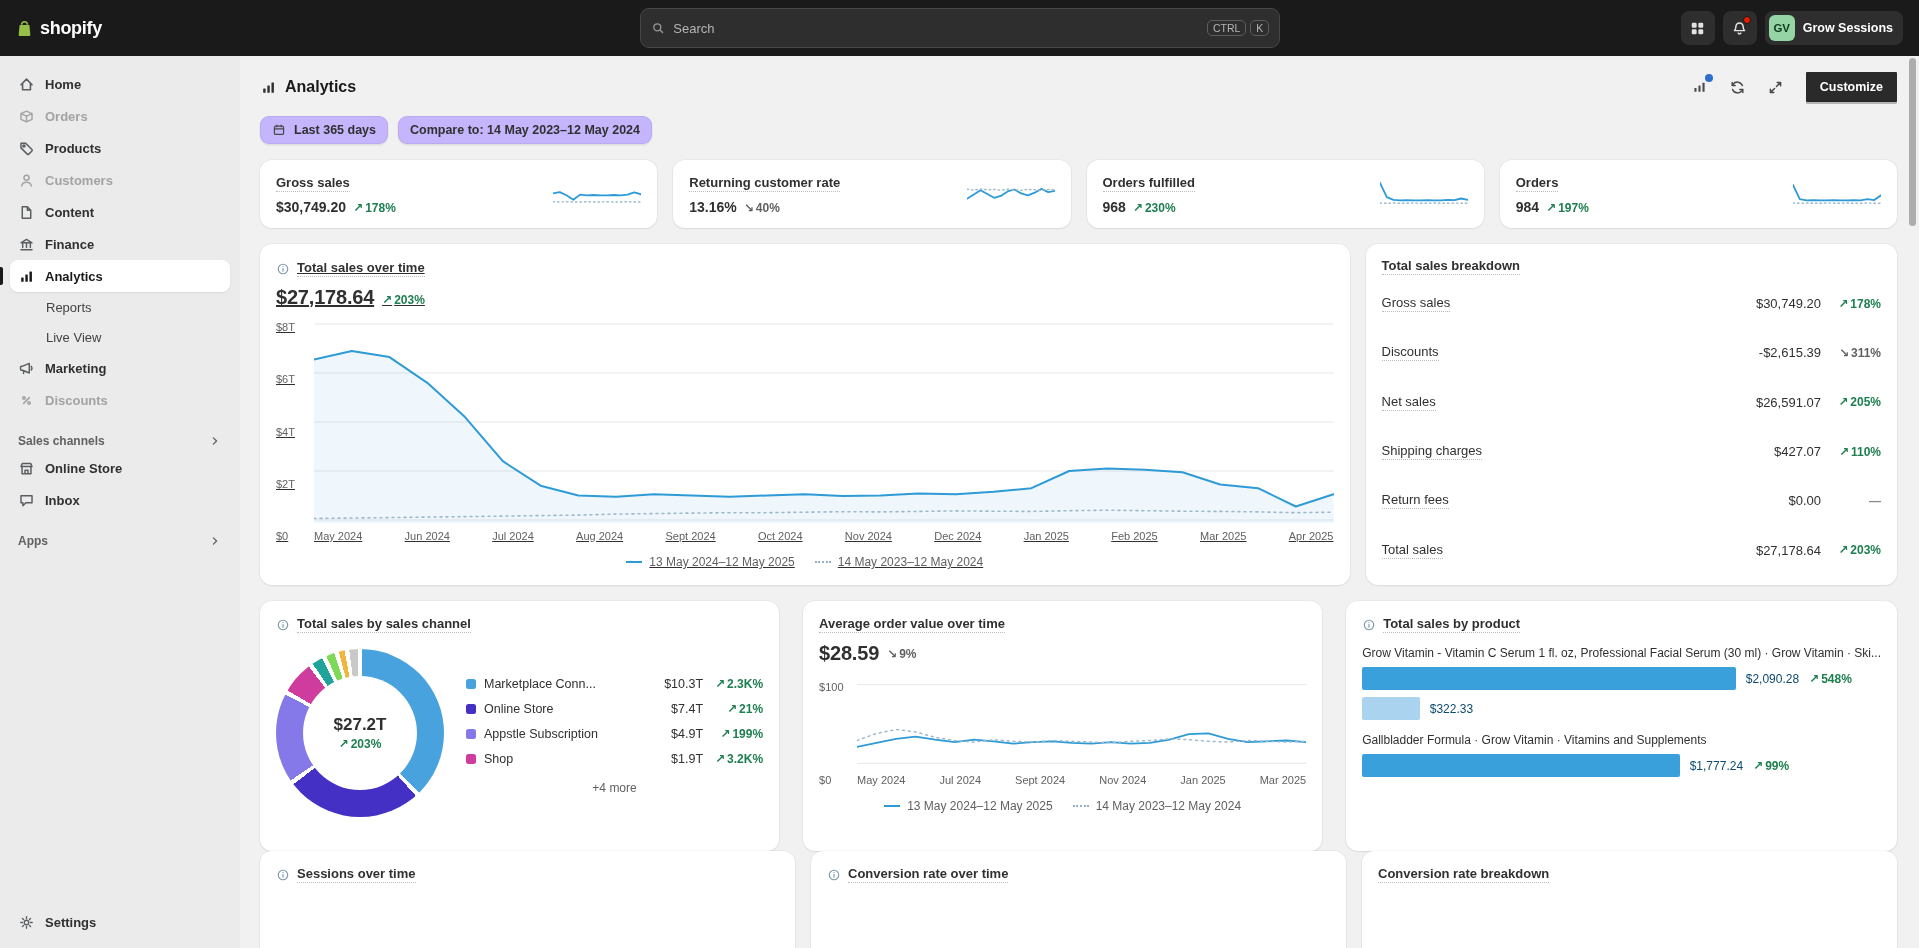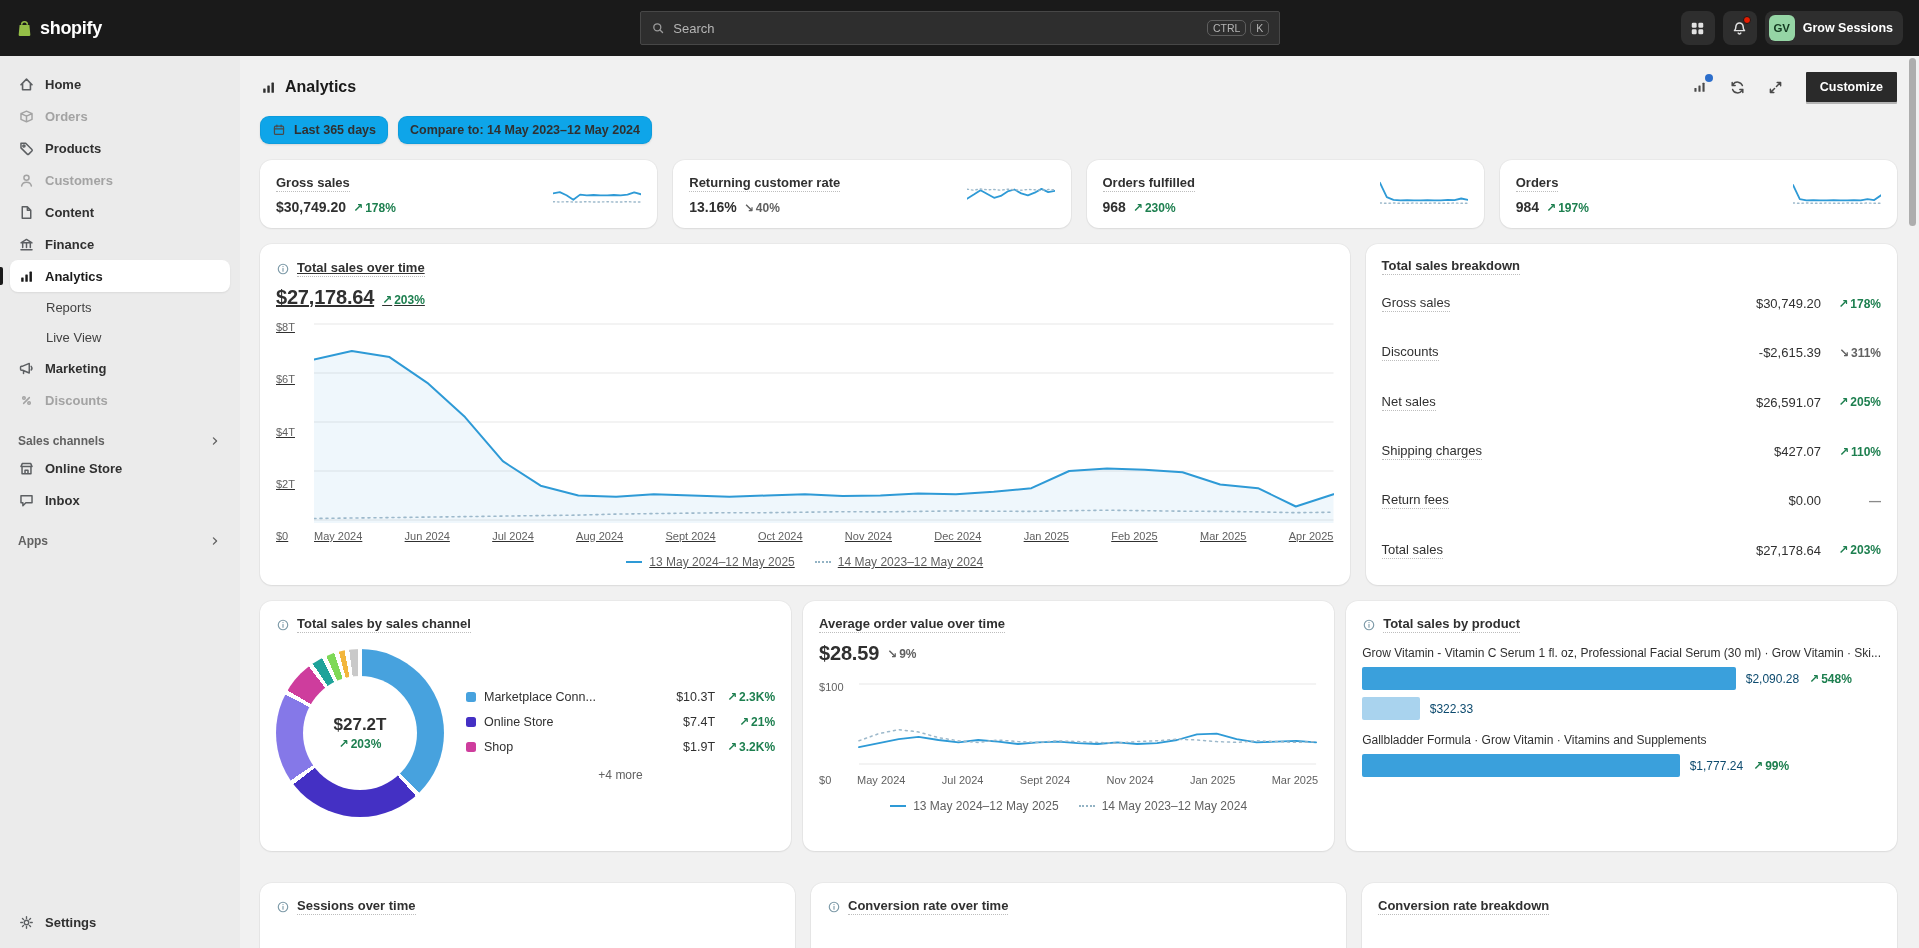--- a/index.html
+++ b/index.html
@@ -13,22 +13,22 @@
   
   .topbar {
     position: fixed; top: 0; left: 0; width: 1919px; height: 56px;
     background: #1a1a1a; display: flex; align-items: center;
     padding: 0 16px; z-index: 50;
   }
   .topbar-left { width: 224px; display: flex; align-items: center; gap: 7px; cursor: pointer; }
   .logo-word { color: #fff; font-size: 18px; font-weight: 700; letter-spacing: -0.3px; }
   .topbar-center { flex: 1; display: flex; justify-content: center; }
   .searchbox {
-    width: 640px; height: 34px; background: #2e2e2e; border: 1px solid #474747;
-    border-radius: 2px; display: flex; align-items: center; gap: 8px; padding: 0 10px;
+    width: 640px; height: 40px; background: #2e2e2e; border: 1px solid #474747;
+    border-radius: 9px; display: flex; align-items: center; gap: 8px; padding: 0 10px;
   }
   .searchbox input {
     flex: 1; background: transparent; border: none; outline: none;
     color: #e3e3e3; font-size: 13px; font-family: inherit;
   }
   .searchbox input::placeholder { color: #b5b5b5; }
   .kbds { display: flex; gap: 4px; }
   .kbd {
     border: 1px solid #5e5e5e; border-radius: 5px; color: #b5b5b5;
     font-size: 10.5px; padding: 2px 5px; line-height: 1;
@@ -97,21 +97,21 @@
   }
   .blue-dot { position: absolute; top: 3px; right: 3px; width: 8px; height: 8px; border-radius: 50%; background: #2c6ecb; }
   .btn-dark {
     background: #2a2a2a; color: #fff; border: none; border-radius: 1px;
     padding: 8px 14px; font-size: 12.5px; font-weight: 600; cursor: pointer;
     font-family: inherit; box-shadow: 0 2px 0 rgba(0,0,0,0.25);
     margin-left: 8px;
   }
   .filters { display: flex; gap: 10px; margin-bottom: 16px; }
   .chip {
-    display: flex; align-items: center; gap: 8px; background: #0ea5e9;
+    display: flex; align-items: center; gap: 8px; background: #c4b5fd;
     border-radius: 9px; padding: 7px 12px; font-size: 12.5px; font-weight: 600;
     color: #303030; cursor: pointer;
     box-shadow: 0 1px 2px rgba(26,26,26,0.12), inset 0 0 0 1px rgba(0,0,0,0.05);
   }
   .chip .ic-sm { color: #4a4a4a; }
 
   .card {
     background: #fff; border-radius: 12px;
     box-shadow: 0 1px 2px rgba(26,26,26,0.07), 0 0 0 1px rgba(0,0,0,0.03);
   }
@@ -153,21 +153,21 @@
 
   
   .breakdown { padding: 14px 16px 10px; display: flex; flex-direction: column; }
   .bd-rows { flex: 1; display: flex; flex-direction: column; margin-top: 4px; }
   .bd-row { flex: 1; display: flex; align-items: center; font-size: 13px; }
   .bd-label { font-weight: 400; border-bottom-width: 1.5px; }
   .bd-value { margin-left: auto; color: #303030; }
   .bd-chg { min-width: 60px; text-align: right; }
 
   
-  .row-3 { display: grid; grid-template-columns: 1fr 1fr 1fr; gap: 12px; margin-bottom: 32px; }
+  .row-3 { display: grid; grid-template-columns: 1fr 1fr 1fr; gap: 24px; margin-bottom: 0; }
   .row-3 .card { padding: 15px 16px; min-height: 250px; }
   .channel-body { display: flex; align-items: center; gap: 22px; margin-top: 16px; }
   .donut { position: relative; width: 168px; height: 168px; border-radius: 50%; flex-shrink: 0; }
   .donut-hole { position: absolute; inset: 27px; border-radius: 50%; background: #fff; }
   .donut-center {
     position: absolute; inset: 0; display: flex; flex-direction: column;
     align-items: center; justify-content: center; gap: 2px; z-index: 2;
   }
   .donut-center .val { font-size: 17px; font-weight: 700; }
   .ch-list { flex: 1; min-width: 0; }
@@ -580,20 +580,26 @@
               <span class="ch-value">$10.3T</span>
               <span class="chg ch-chg up">2.3K%</span>
             </div>
             <div class="ch-row">
               <span class="ch-swatch" style="background: rgb(68, 48, 196);"></span>
               <span class="ch-label">Online Store</span>
               <span class="ch-value">$7.4T</span>
               <span class="chg ch-chg up">21%</span>
             </div>
             <div class="ch-row">
+              <span class="ch-swatch" style="background: rgb(133, 120, 232);"></span>
+              <span class="ch-label">Appstle Subscription</span>
+              <span class="ch-value">$4.9T</span>
+              <span class="chg ch-chg up">199%</span>
+            </div>
+            <div class="ch-row">
               <span class="ch-swatch" style="background: rgb(206, 61, 157);"></span>
               <span class="ch-label">Shop</span>
               <span class="ch-value">$1.9T</span>
               <span class="chg ch-chg up">3.2K%</span>
             </div>
             <div class="more-link">+4 more</div>
           </div>
         </div>
       </div>
 

